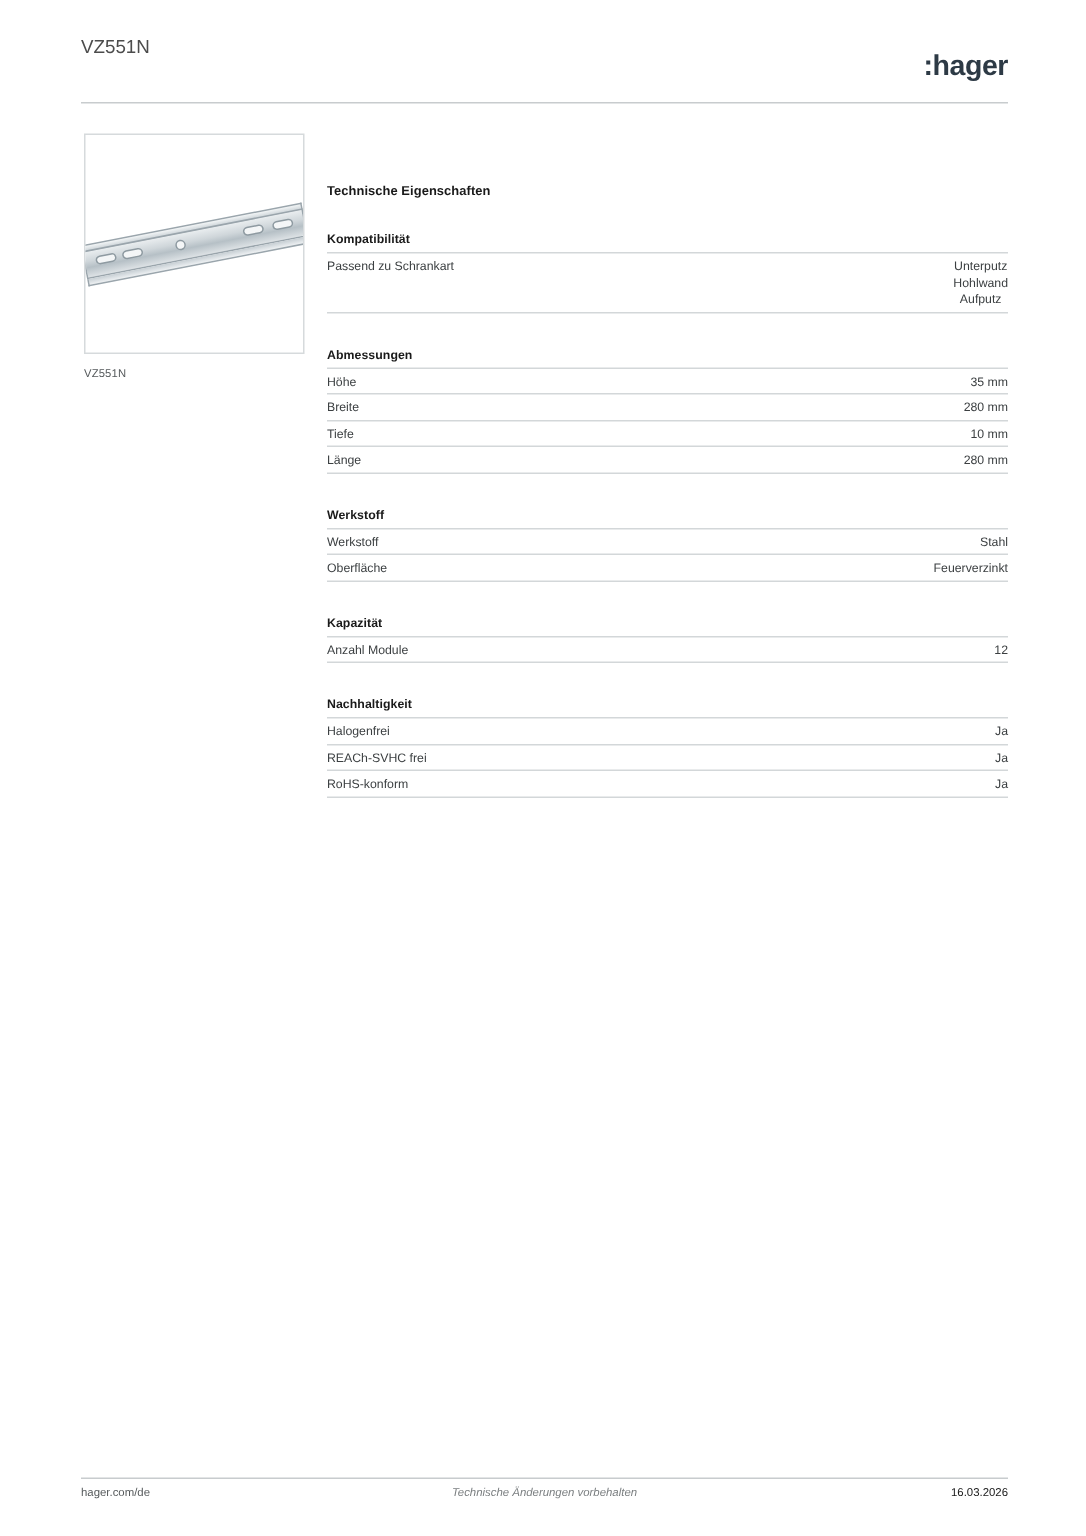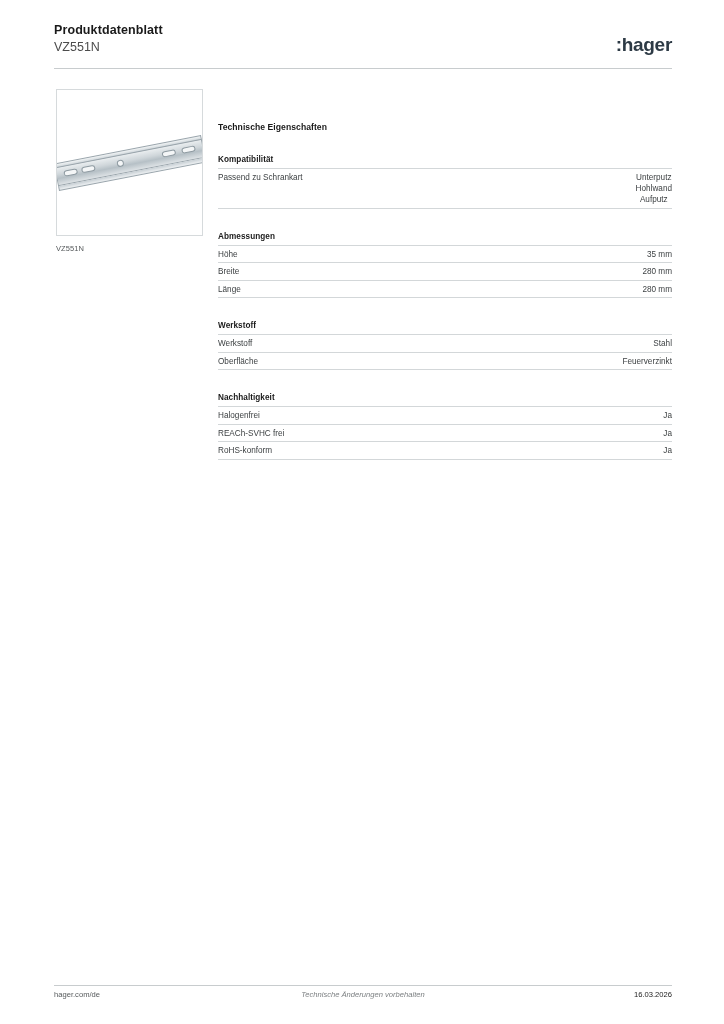--- a/index.html
+++ b/index.html
@@ -241,21 +241,20 @@
     font-weight: normal;
     color: #1a1a1a;
   }
 </style>
 </head>
 <body>
 
 <div class="page">
 
   <div class="header">
-    <div class="header-title">Produktdatenblatt</div>
     <div class="header-subtitle">VZ551N</div>
     <div class="logo">:hager</div>
   </div>
   <div class="header-rule"></div>
 
   <div class="product-image-box">
     <div class="rail">
       <div class="rail-top-flange"></div>
       <div class="rail-body"></div>
       <div class="rail-bottom-flange"></div>
@@ -284,33 +283,44 @@
           <div class="group-title">Abmessungen</div>
           <div class="row">
             <div class="row-label">Höhe</div>
             <div class="row-value">35 mm</div>
           </div>
           <div class="row">
             <div class="row-label">Breite</div>
             <div class="row-value">280 mm</div>
           </div>
           <div class="row">
+            <div class="row-label">Tiefe</div>
+            <div class="row-value">10 mm</div>
+          </div>
+          <div class="row">
             <div class="row-label">Länge</div>
             <div class="row-value">280 mm</div>
           </div>
         </div>
         <div class="group">
           <div class="group-title">Werkstoff</div>
           <div class="row">
             <div class="row-label">Werkstoff</div>
             <div class="row-value">Stahl</div>
           </div>
           <div class="row">
             <div class="row-label">Oberfläche</div>
             <div class="row-value">Feuerverzinkt</div>
+          </div>
+        </div>
+        <div class="group">
+          <div class="group-title">Kapazität</div>
+          <div class="row">
+            <div class="row-label">Anzahl Module</div>
+            <div class="row-value">12</div>
           </div>
         </div>
         <div class="group">
           <div class="group-title">Nachhaltigkeit</div>
           <div class="row">
             <div class="row-label">Halogenfrei</div>
             <div class="row-value">Ja</div>
           </div>
           <div class="row">
             <div class="row-label">REACh-SVHC frei</div>

